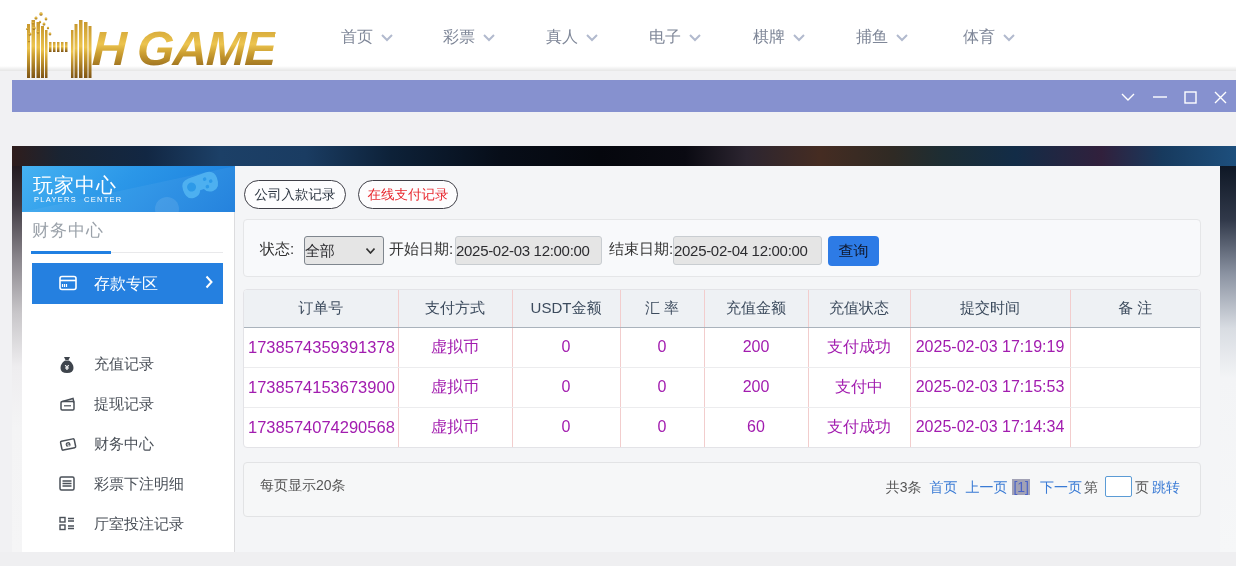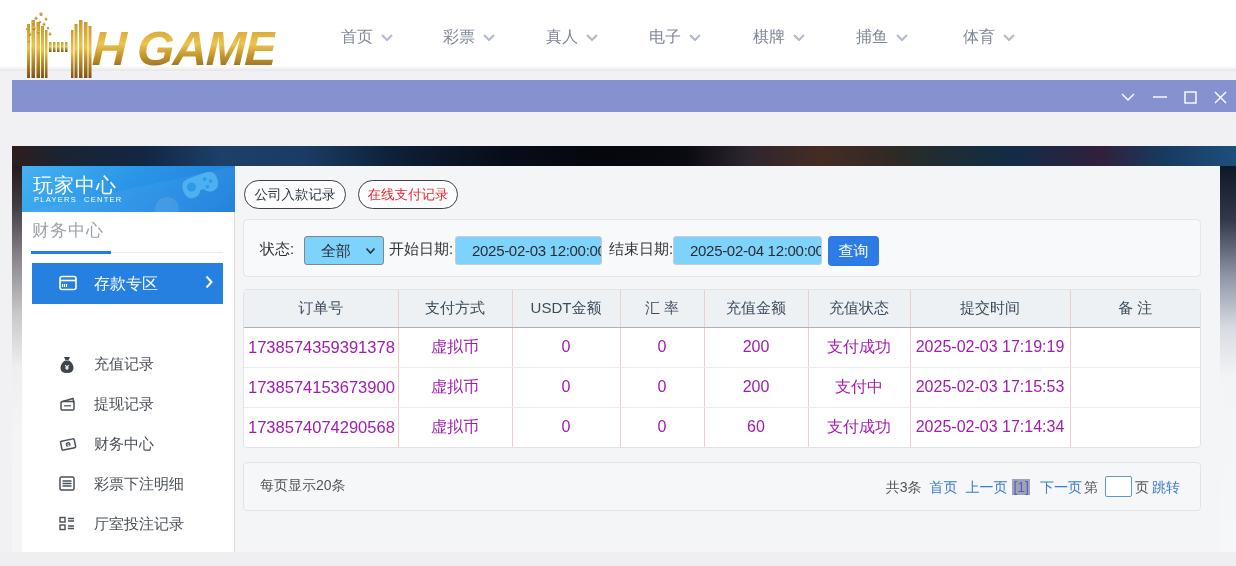--- a/index.html
+++ b/index.html
@@ -55,39 +55,39 @@
 
 #content { left:235px; top:166px; width:985px; height:386px; background:#f4f5f7; }
 .pill { position:absolute; top:14px; height:29px; border:1px solid #3f3f47; border-radius:15px;
   background:#fdfdfe; font-size:13.5px; text-align:center; line-height:27px; }
 #pill1 { left:9px; width:102px; color:#2b3440; }
 #pill2 { left:123px; width:100px; color:#e8272e; }
 
 #filter { position:absolute; left:8px; top:53px; width:958px; height:58px; background:#f8f9fb;
   border:1px solid #e5e6e8; border-radius:4px; font-size:15px; color:#333; }
 #filter .lbl { position:absolute; top:20px; }
-.inputbox { position:absolute; top:16px; height:29px; background:#7dd3fc; border:1px solid #c9cdd1;
-  border-radius:3px; font-size:15px; color:#2c2c30; line-height:27px; padding-left:16px; white-space:nowrap; overflow:hidden; letter-spacing:-0.3px; }
+.inputbox { position:absolute; top:16px; height:29px; background:#e5e5e5; border:1px solid #c9cdd1;
+  border-radius:3px; font-size:15px; color:#2c2c30; line-height:27px; padding-left:0; white-space:nowrap; overflow:hidden; letter-spacing:-0.3px; }
 #selbox { left:60px; width:80px; border-color:#7f868e; }
 #selbox .car { position:absolute; right:8px; top:11px; }
 #btnq { position:absolute; left:584px; top:16px; width:51px; height:30px; background:#2d7be6;
-  border-radius:4px; color:#ffffff; text-align:center; line-height:30px; font-size:15px; }
+  border-radius:4px; color:#0f172a; text-align:center; line-height:30px; font-size:15px; }
 
 #tbl { position:absolute; left:8px; top:123px; width:958px; height:159px; background:#fff;
   border:1px solid #e3e3e7; border-radius:4px; overflow:hidden; }
 #tbl table { width:100%; height:100%; border-collapse:collapse; table-layout:fixed; }
 #tbl th { background:#eef1f4; font-size:15px; color:#3c4b5d; font-weight:normal;
   border-bottom:1px solid #aab3bc; border-right:1px solid #f2cdcd; height:37px; }
 #tbl td { font-size:16px; color:#a21caf; text-align:center; border-bottom:1px solid #ececee;
   border-right:1px solid #f2cdcd; height:40px; }
 #tbl th:last-child, #tbl td:last-child { border-right:none; }
 #tbl tr:last-child td { border-bottom:none; }
 #tbl td.ord { text-align:left; padding-left:4px; font-size:16.5px; }
 
-#foot { position:absolute; left:8px; top:296px; width:958px; height:49px; background:#f6f7f8;
+#foot { position:absolute; left:8px; top:296px; width:958px; height:55px; background:#f6f7f8;
   border:1px solid #e2e3e5; border-radius:4px; font-size:15px; color:#555; }
 #foot .l { position:absolute; left:16px; top:14px; font-size:14px; }
 #foot .r { position:absolute; right:20px; top:13px; font-size:14px; white-space:nowrap; }
 #foot .r span { margin-left:8px; }
 #foot .lnk { color:#3a7bd5; }
 #foot .cur { background:#a2a2b6; color:#4a62c8; padding:0 1px; }
 #foot .inp { display:inline-block; width:27px; height:21px; background:#fff;
   border:1px solid #5b9bd5; border-radius:2px; vertical-align:-5px; }
 
 

